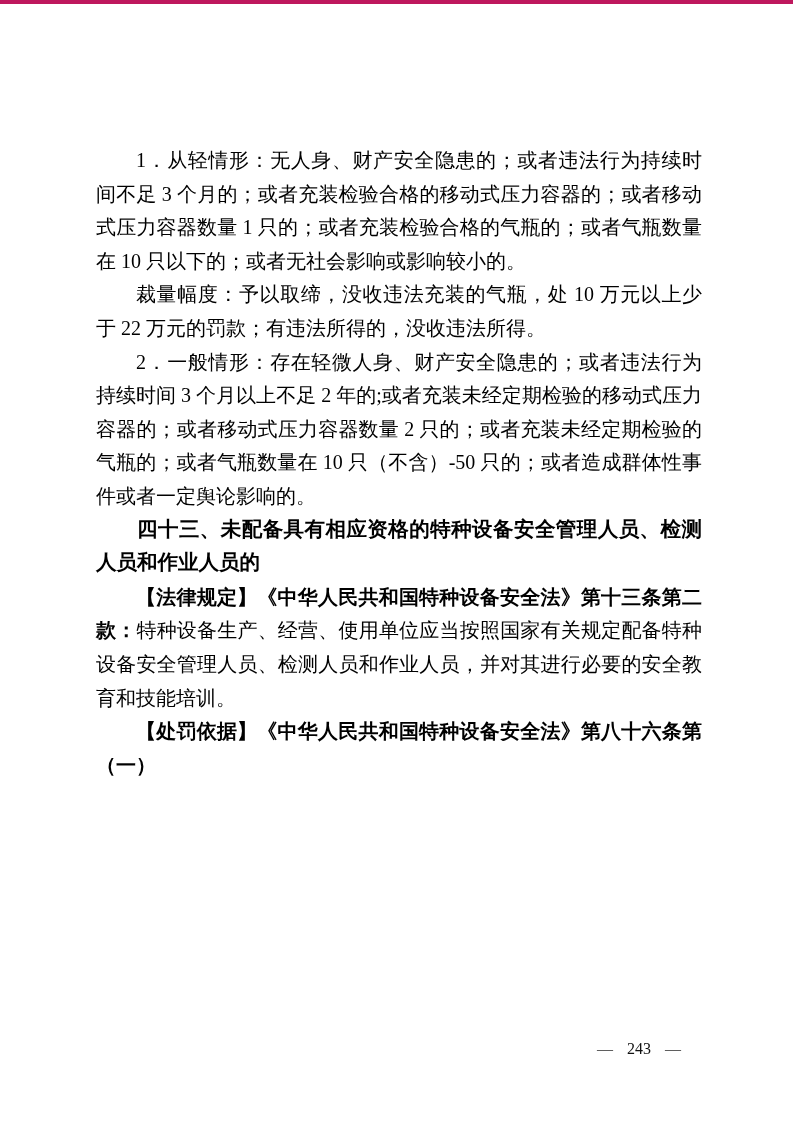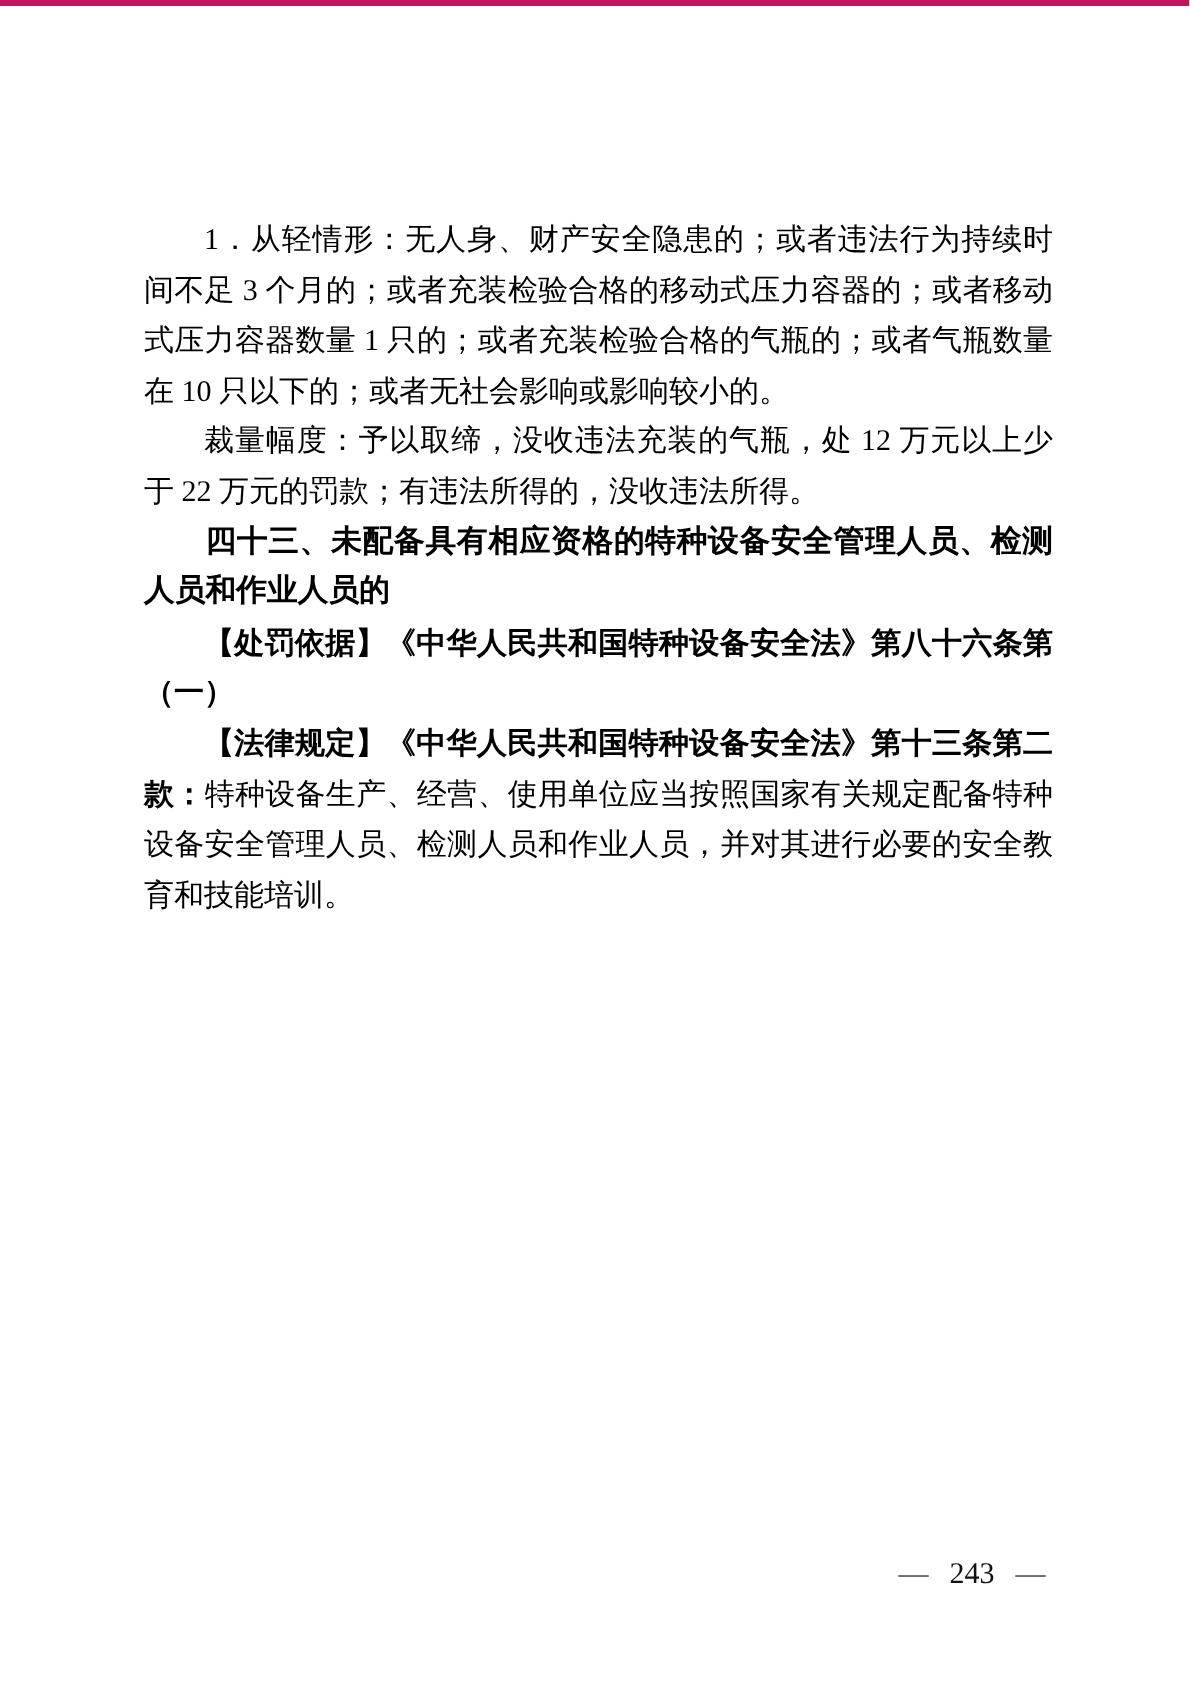--- a/index.html
+++ b/index.html
@@ -45,22 +45,22 @@
   }
   .bold-run {
     font-weight: bold;
   }
   p.para.bold-para {
     font-weight: bold;
   }
   .page-number {
     position: absolute;
     top: 1033px;
-    right: 96px;
-    font-size: 20px;
+    right: 112px;
+    font-size: 16px;
     line-height: 24px;
     color: #222222;
     white-space: nowrap;
   }
   .page-number .dash {
     color: #444444;
     letter-spacing: 0;
   }
   .page-number .num {
     margin: 0 14px;
@@ -68,32 +68,33 @@
   }
 </style>
 </head>
 <body>
 
 <div class="page">
   <div class="content">
 
     <p class="para">1．从轻情形：无人身、财产安全隐患的；或者违法行为持续时间不足 3 个月的；或者充装检验合格的移动式压力容器的；或者移动式压力容器数量 1 只的；或者充装检验合格的气瓶的；或者气瓶数量在 10 只以下的；或者无社会影响或影响较小的。</p>
 
-    <p class="para">裁量幅度：予以取缔，没收违法充装的气瓶，处 12 万元以上少于 22 万元的罚款；有违法所得的，没收违法所得。</p>
+    <p class="para">裁量幅度：予以取缔，没收违法充装的气瓶，处 10 万元以上少于 22 万元的罚款；有违法所得的，没收违法所得。</p>
 
+    <p class="para">2．一般情形：存在轻微人身、财产安全隐患的；或者违法行为持续时间 3 个月以上不足 2 年的;或者充装未经定期检验的移动式压力容器的；或者移动式压力容器数量 2 只的；或者充装未经定期检验的气瓶的；或者气瓶数量在 10 只（不含）-50 只的；或者造成群体性事件或者一定舆论影响的。</p>
 
 
 
 
     <p class="para heading">四十三、未配备具有相应资格的特种设备安全管理人员、检测人员和作业人员的</p>
 
-    <p class="para bold-para">【处罚依据】《中华人民共和国特种设备安全法》第八十六条第（一）</p>
-
     <p class="para">
       <span class="bold-run">【法律规定】《中华人民共和国特种设备安全法》第十三条第二款：</span><span>特种设备生产、经营、使用单位应当按照国家有关规定配备特种设备安全管理人员、检测人员和作业人员，并对其进行必要的安全教育和技能培训。</span>
     </p>
+
+    <p class="para bold-para">【处罚依据】《中华人民共和国特种设备安全法》第八十六条第（一）</p>
 
   </div>
 
   <div class="page-number">
     <span class="dash">—</span><span class="num">243</span><span class="dash">—</span>
   </div>
 </div>
 
 </body></html>

